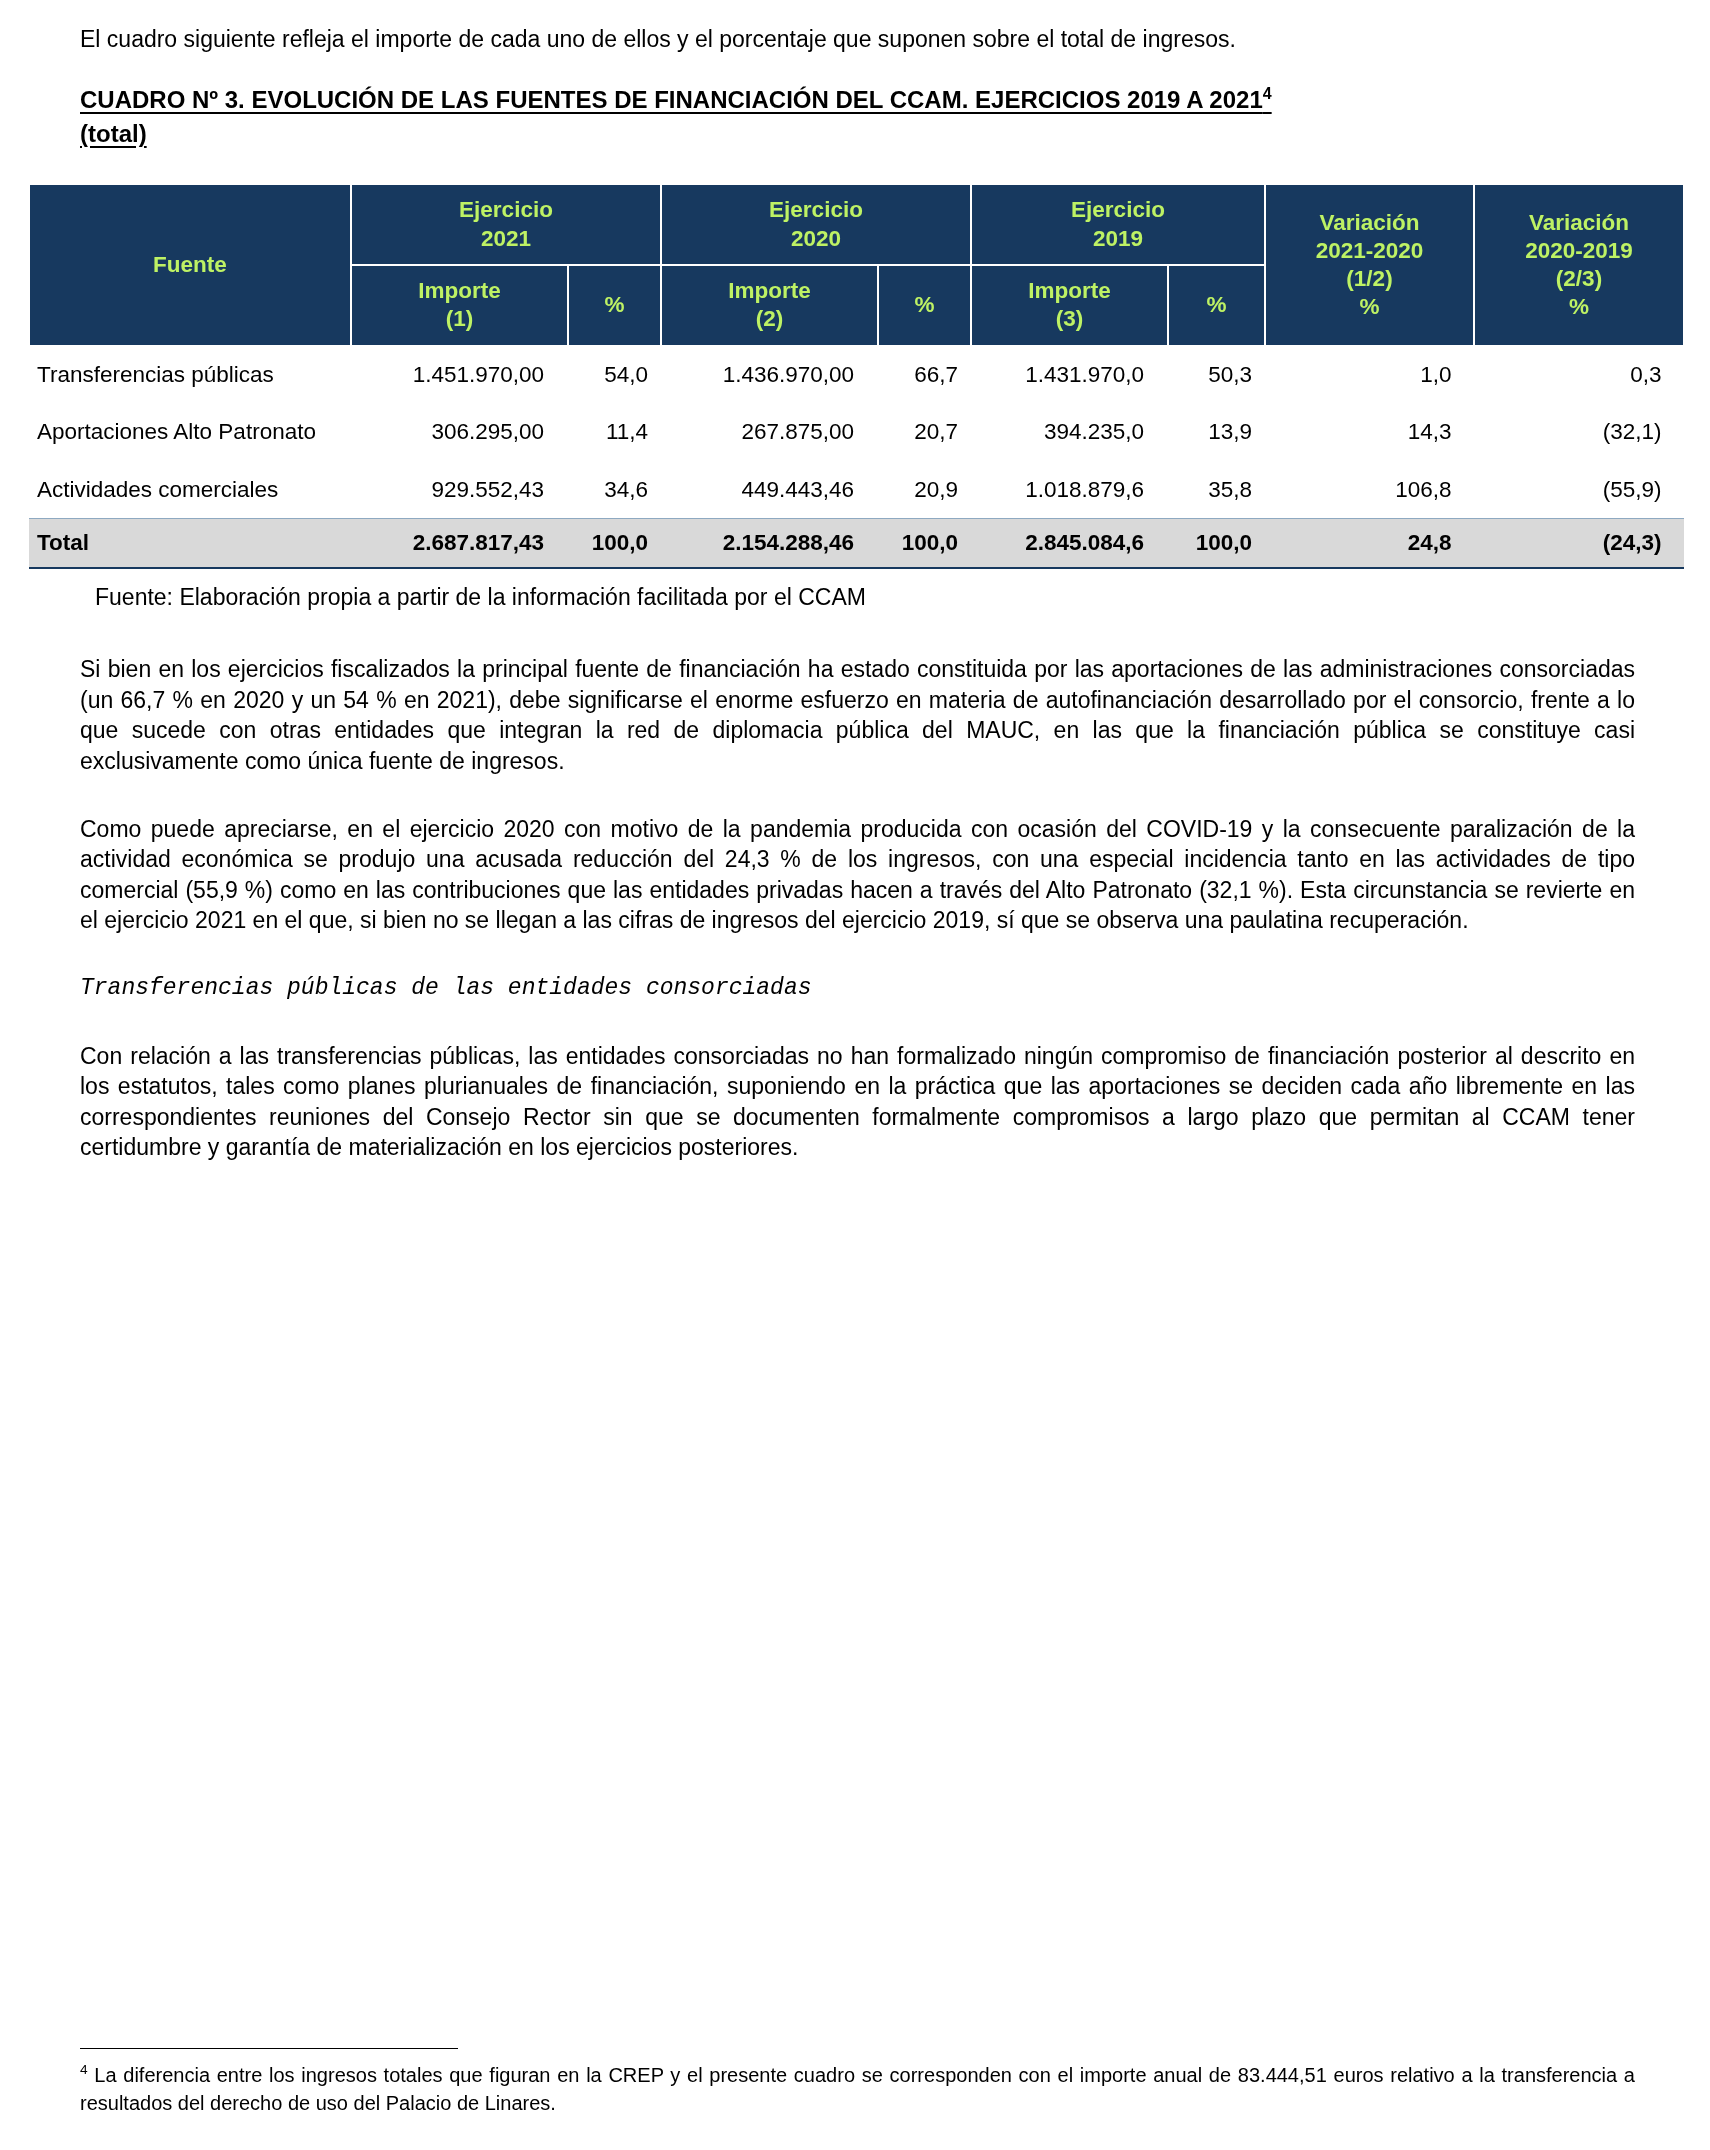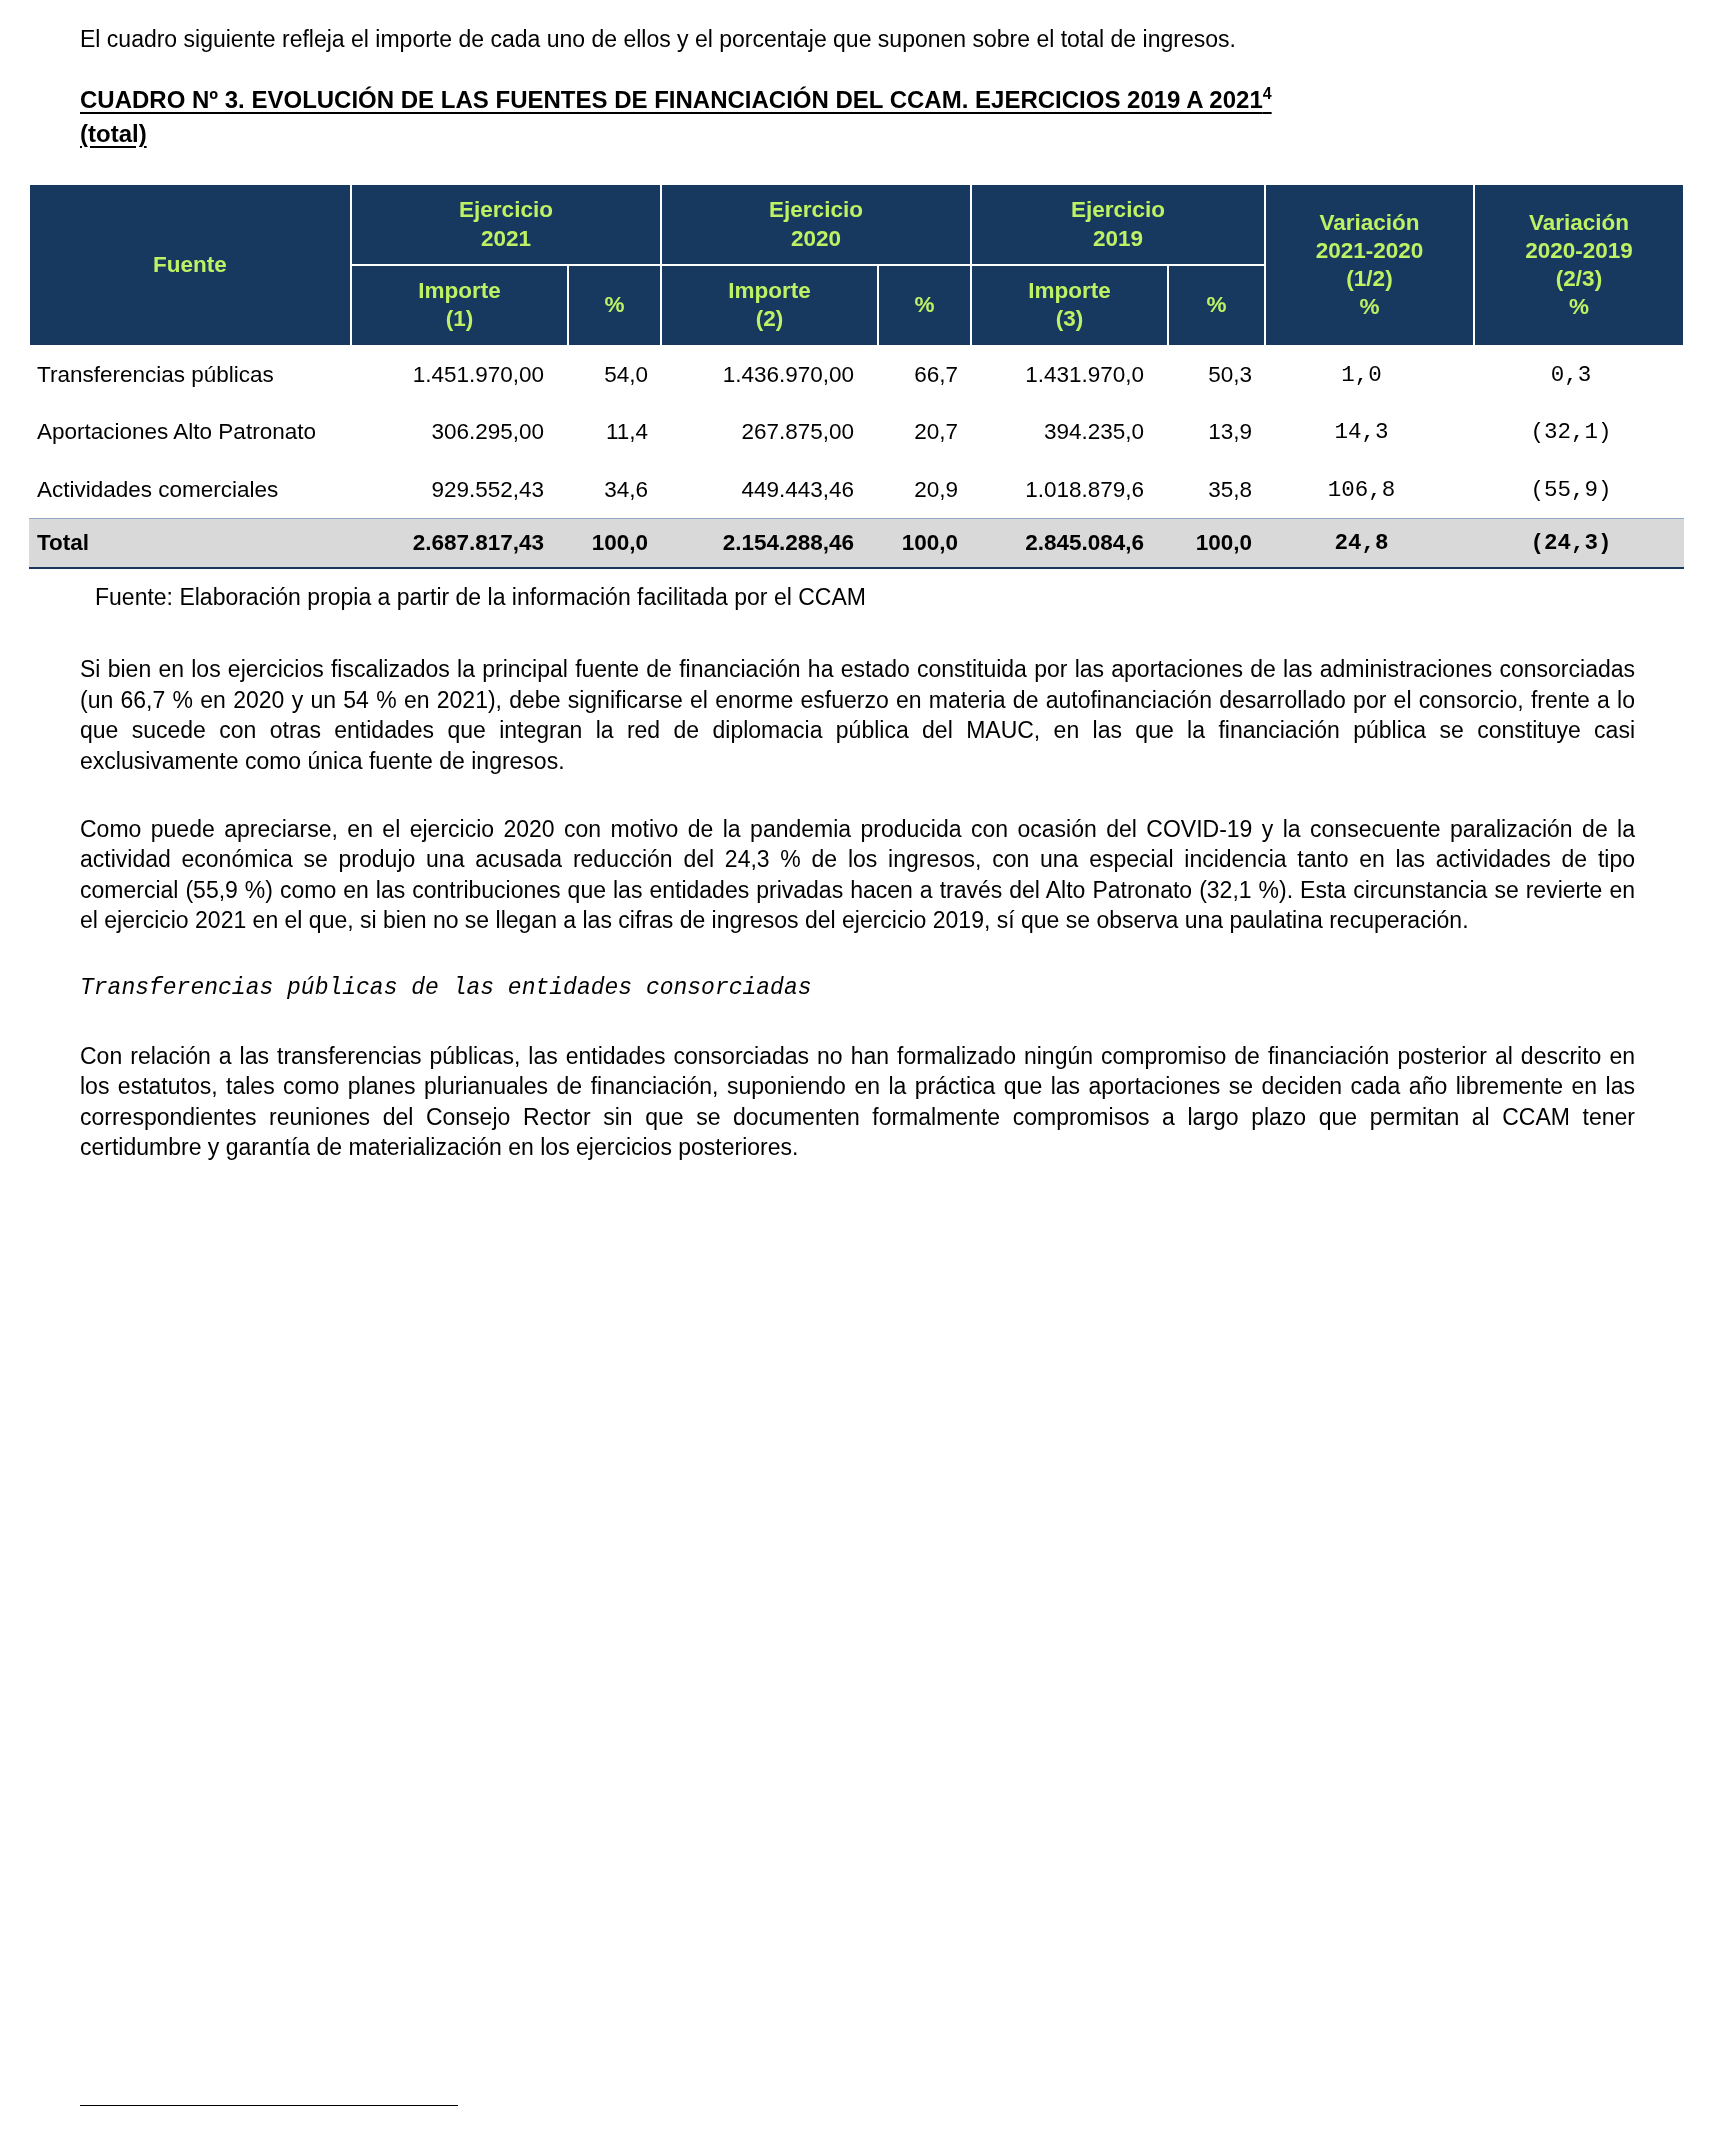--- a/index.html
+++ b/index.html
@@ -57,21 +57,21 @@
   }
   .fin-table td {
     padding: 14.5px 6.4px;
     vertical-align: middle;
     border: none;
     line-height: 1.25;
   }
   .fin-table td.fuente-cell { text-align: left; padding-left: 8px; }
   .fin-table td.amount { text-align: right; padding-right: 24px; white-space: nowrap; }
   .fin-table td.pct    { text-align: right; padding-right: 13px; white-space: nowrap; }
-  .fin-table td.var    { text-align: center; padding-right: 22.5px; white-space: nowrap; font-family: Liberation Mono, monospace; }
+  .fin-table td.var    { text-align: right; padding-right: 22.5px; white-space: nowrap; }
 
   .fin-table tr.total-row td {
     background: #d9d9d9;
     font-weight: bold;
     border-top: 1.6px solid #8ea9c1;
     border-bottom: 2.4px solid #17395f;
     padding-top: 9.7px;
     padding-bottom: 9.7px;
   }
 
@@ -217,14 +217,15 @@
 <p class="para">Si bien en los ejercicios fiscalizados la principal fuente de financiación ha estado constituida por las aportaciones de las administraciones consorciadas (un 66,7 % en 2020 y un 54 % en 2021), debe significarse el enorme esfuerzo en materia de autofinanciación desarrollado por el consorcio, frente a lo que sucede con otras entidades que integran la red de diplomacia pública del MAUC, en las que la financiación pública se constituye casi exclusivamente como única fuente de ingresos.</p>
 <div class="spacer-md"></div>
 <p class="para">Como puede apreciarse, en el ejercicio 2020 con motivo de la pandemia producida con ocasión del COVID-19 y la consecuente paralización de la actividad económica se produjo una acusada reducción del 24,3 % de los ingresos, con una especial incidencia tanto en las actividades de tipo comercial (55,9 %) como en las contribuciones que las entidades privadas hacen a través del Alto Patronato (32,1 %). Esta circunstancia se revierte en el ejercicio 2021 en el que, si bien no se llegan a las cifras de ingresos del ejercicio 2019, sí que se observa una paulatina recuperación.</p>
 <div class="spacer-md"></div>
 <p class="subheading">Transferencias públicas de las entidades consorciadas</p>
 <div class="spacer-md"></div>
 <p class="para">Con relación a las transferencias públicas, las entidades consorciadas no han formalizado ningún compromiso de financiación posterior al descrito en los estatutos, tales como planes plurianuales de financiación, suponiendo en la práctica que las aportaciones se deciden cada año libremente en las correspondientes reuniones del Consejo Rector sin que se documenten formalmente compromisos a largo plazo que permitan al CCAM tener certidumbre y garantía de materialización en los ejercicios posteriores.</p>
 
 <div class="footnote-section">
   <div class="footnote-rule"></div>
+  <p class="footnote-text"><sup class="sup">4</sup><span> La diferencia entre los ingresos totales que figuran en la CREP y el presente cuadro se corresponden con el importe anual de 83.444,51 euros relativo a la transferencia a resultados del derecho de uso del Palacio de Linares.</span></p>
 </div>
 
 
 </body></html>

